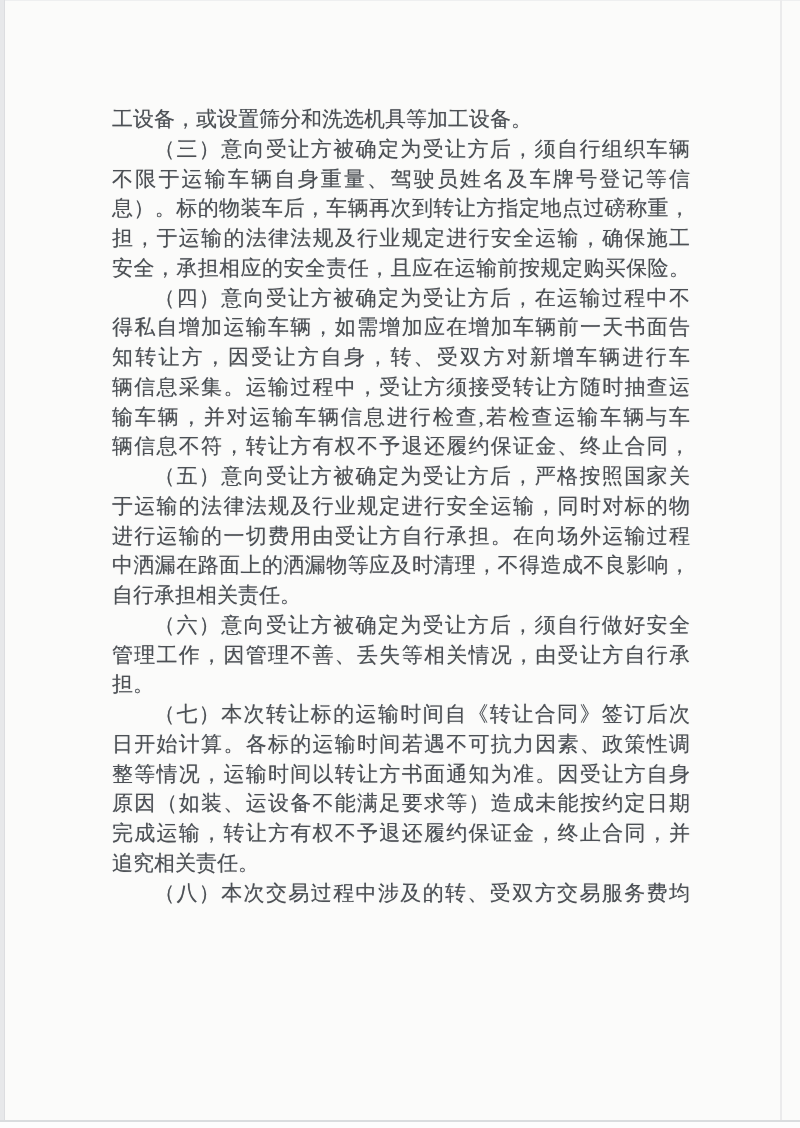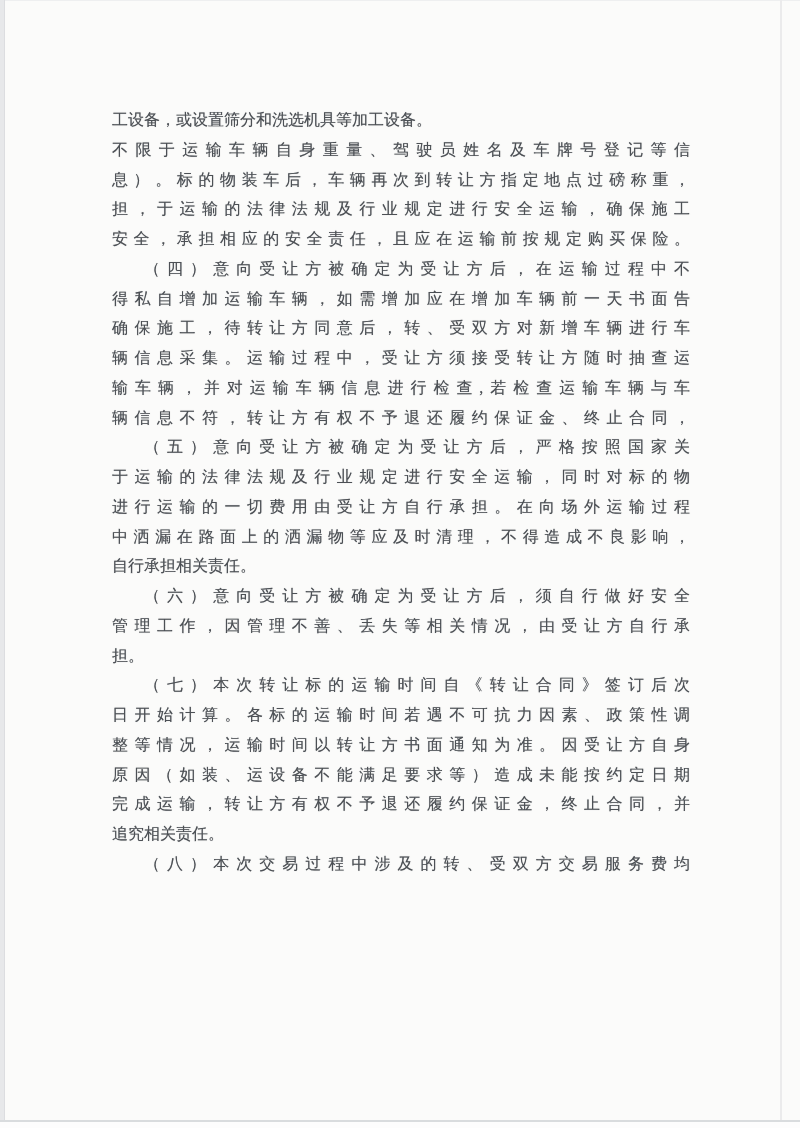--- a/index.html
+++ b/index.html
@@ -48,21 +48,21 @@
     left: 0; top: 1122px;
     width: 100%; height: 6px;
     background: #fdfdfd;
   }
   .doc-text {
     position: absolute;
     left: 112px;
     top: 105px;
     width: 578px;
     color: #4c5055;
-    font-size: 16px;
+    font-size: 21px;
     line-height: 29.75px;
     text-shadow: 0 0 0.7px rgba(76, 80, 85, 0.55);
     letter-spacing: 0;
   }
   .line {
     white-space: nowrap;      
     text-align: left;
     height: 29.75px;
   }
   .line.fill {
@@ -79,27 +79,28 @@
 
 <div class="scan">
   <div class="edge-top"></div>
   <div class="edge-left"></div>
   <div class="edge-right"></div>
   <div class="edge-bottom"></div>
   <div class="below-bottom"></div>
 
   <div class="doc-text">
       <div class="line">工设备，或设置筛分和洗选机具等加工设备。</div>
+      <div class="line indent fill">（三）意向受让方被确定为受让方后，须自行组织车辆</div>
       <div class="line fill">不限于运输车辆自身重量、驾驶员姓名及车牌号登记等信</div>
       <div class="line fill">息）。标的物装车后，车辆再次到转让方指定地点过磅称重，</div>
       <div class="line fill">担，于运输的法律法规及行业规定进行安全运输，确保施工</div>
       <div class="line fill">安全，承担相应的安全责任，且应在运输前按规定购买保险。</div>
       <div class="line indent fill">（四）意向受让方被确定为受让方后，在运输过程中不</div>
       <div class="line fill">得私自增加运输车辆，如需增加应在增加车辆前一天书面告</div>
-      <div class="line fill">确保施工，待转让方同意后，转、受双方对新增车辆进行车</div>
+      <div class="line fill">知转让方，因受让方自身，转、受双方对新增车辆进行车</div>
       <div class="line fill">辆信息采集。运输过程中，受让方须接受转让方随时抽查运</div>
       <div class="line fill">输车辆，并对运输车辆信息进行检查,若检查运输车辆与车</div>
       <div class="line fill">辆信息不符，转让方有权不予退还履约保证金、终止合同，</div>
       <div class="line indent fill">（五）意向受让方被确定为受让方后，严格按照国家关</div>
       <div class="line fill">于运输的法律法规及行业规定进行安全运输，同时对标的物</div>
       <div class="line fill">进行运输的一切费用由受让方自行承担。在向场外运输过程</div>
       <div class="line fill">中洒漏在路面上的洒漏物等应及时清理，不得造成不良影响，</div>
       <div class="line">自行承担相关责任。</div>
       <div class="line indent fill">（六）意向受让方被确定为受让方后，须自行做好安全</div>
       <div class="line fill">管理工作，因管理不善、丢失等相关情况，由受让方自行承</div>

